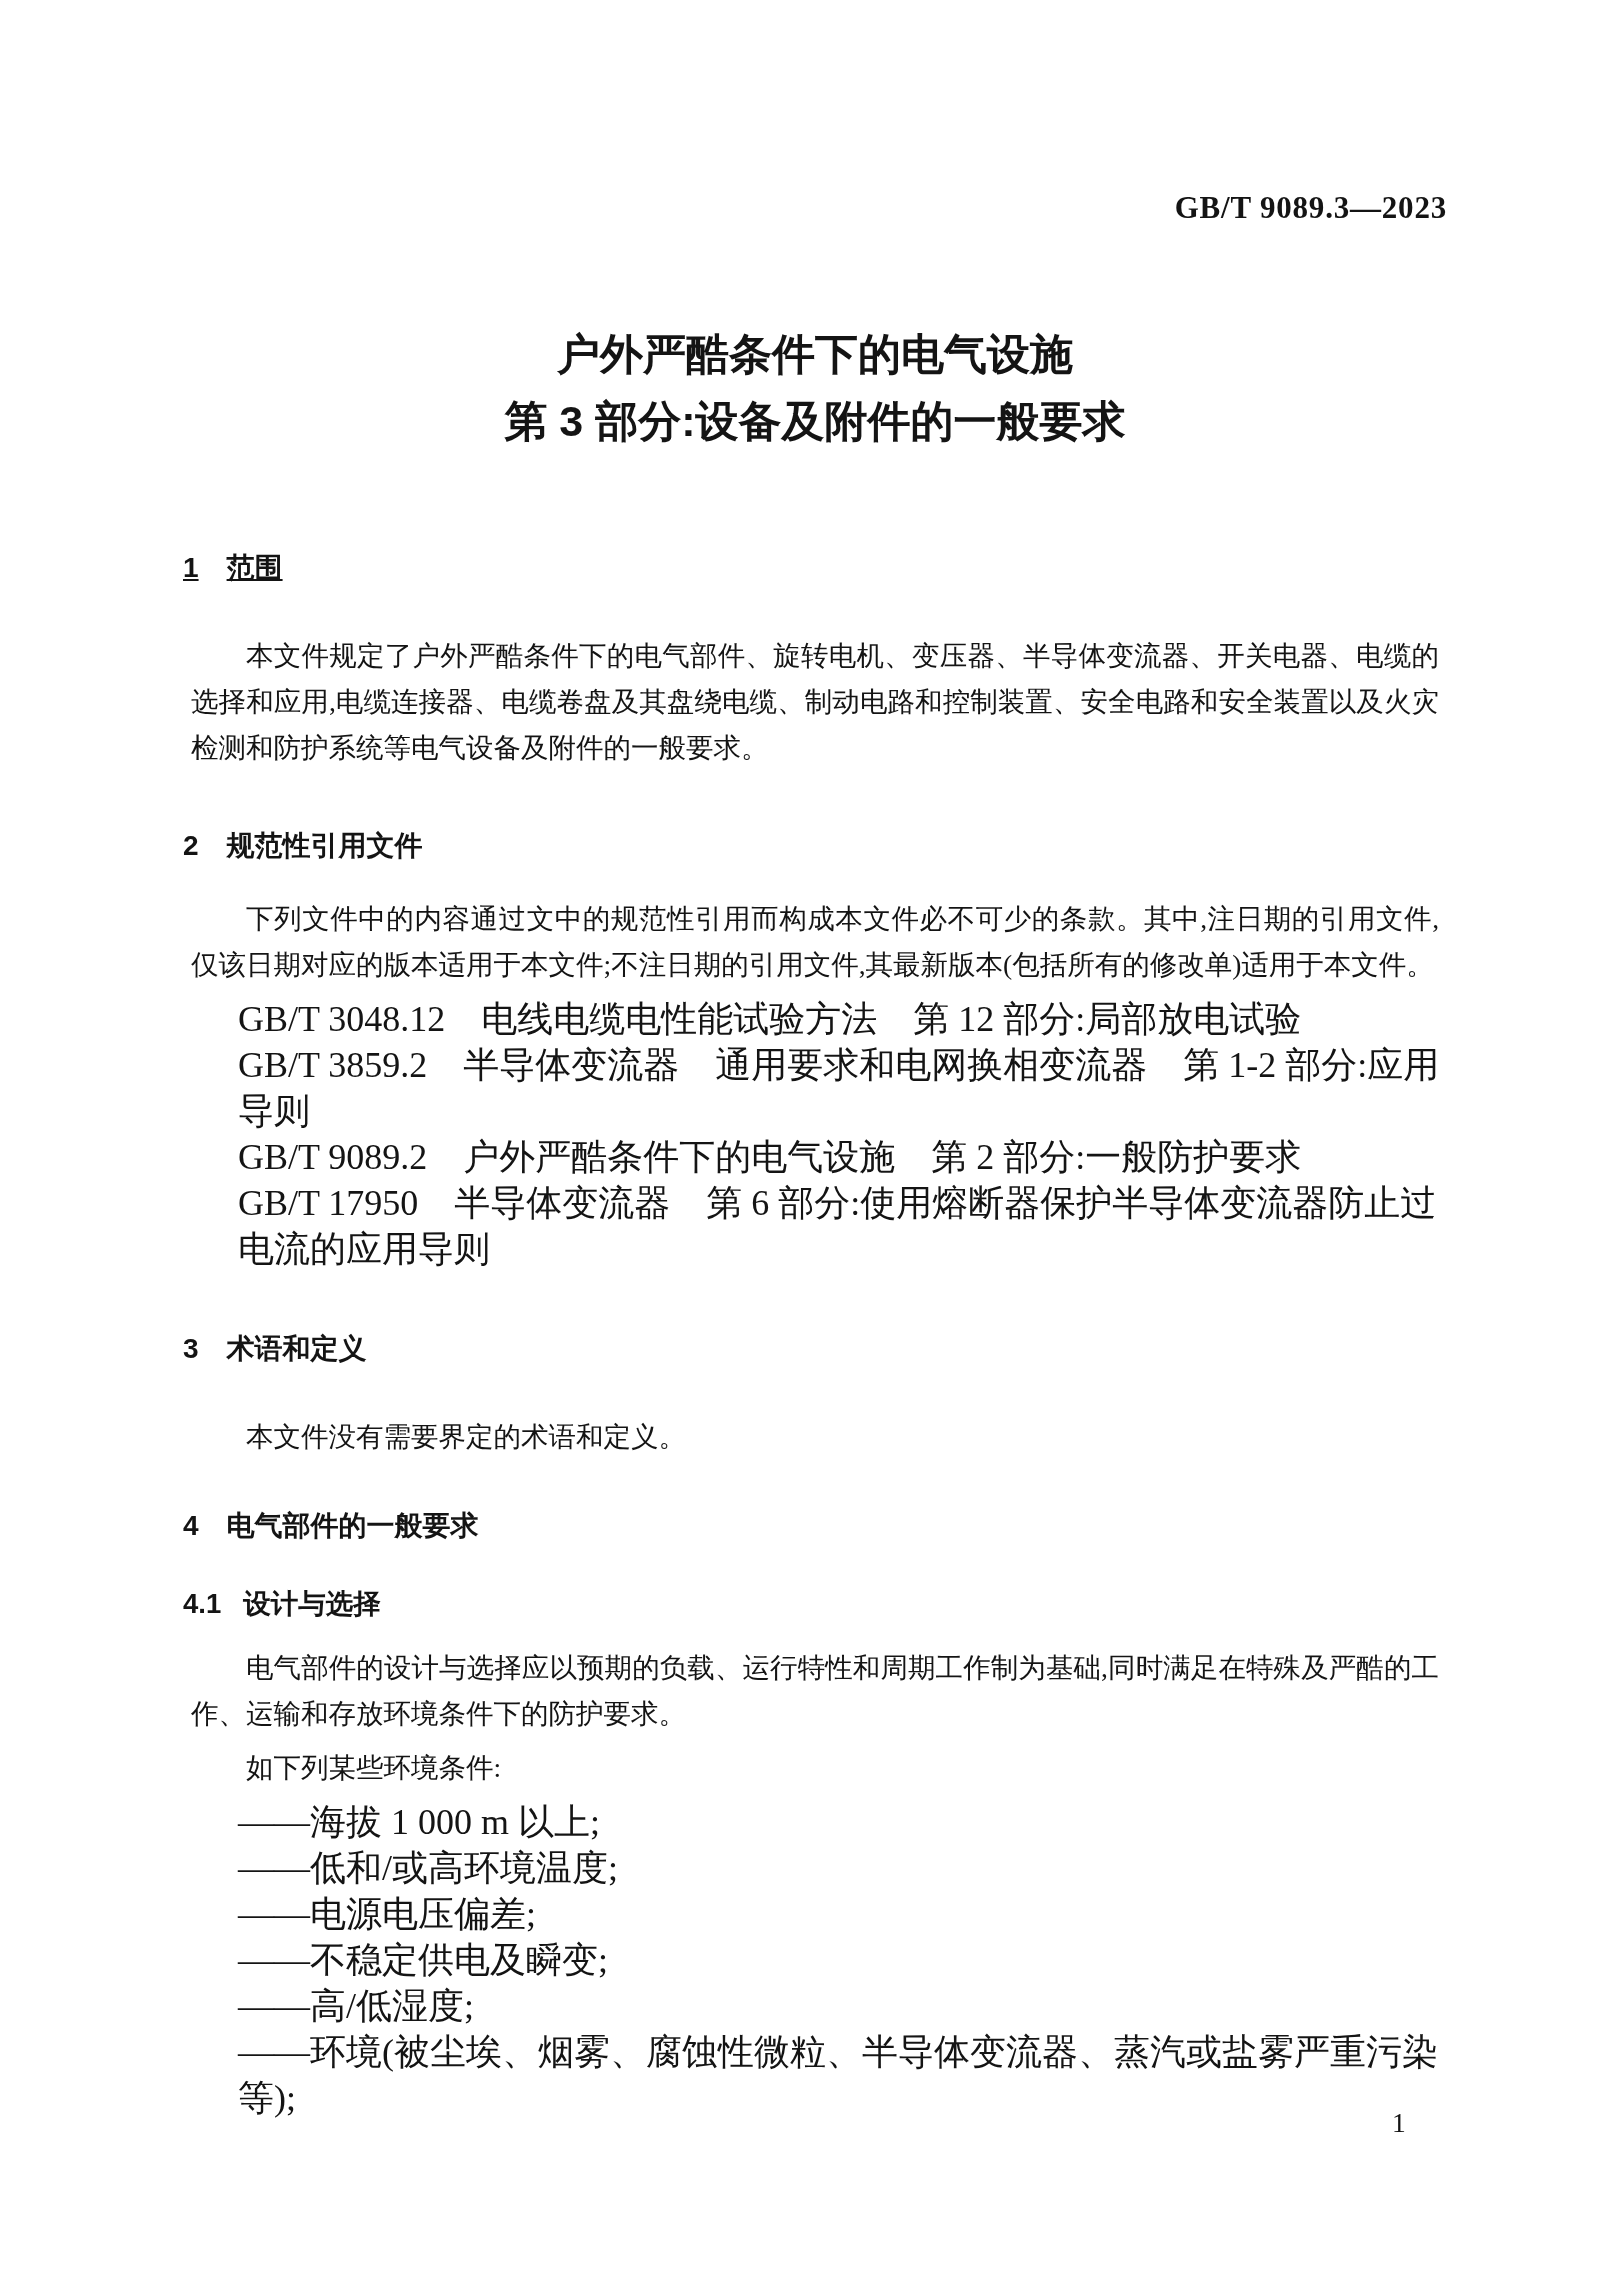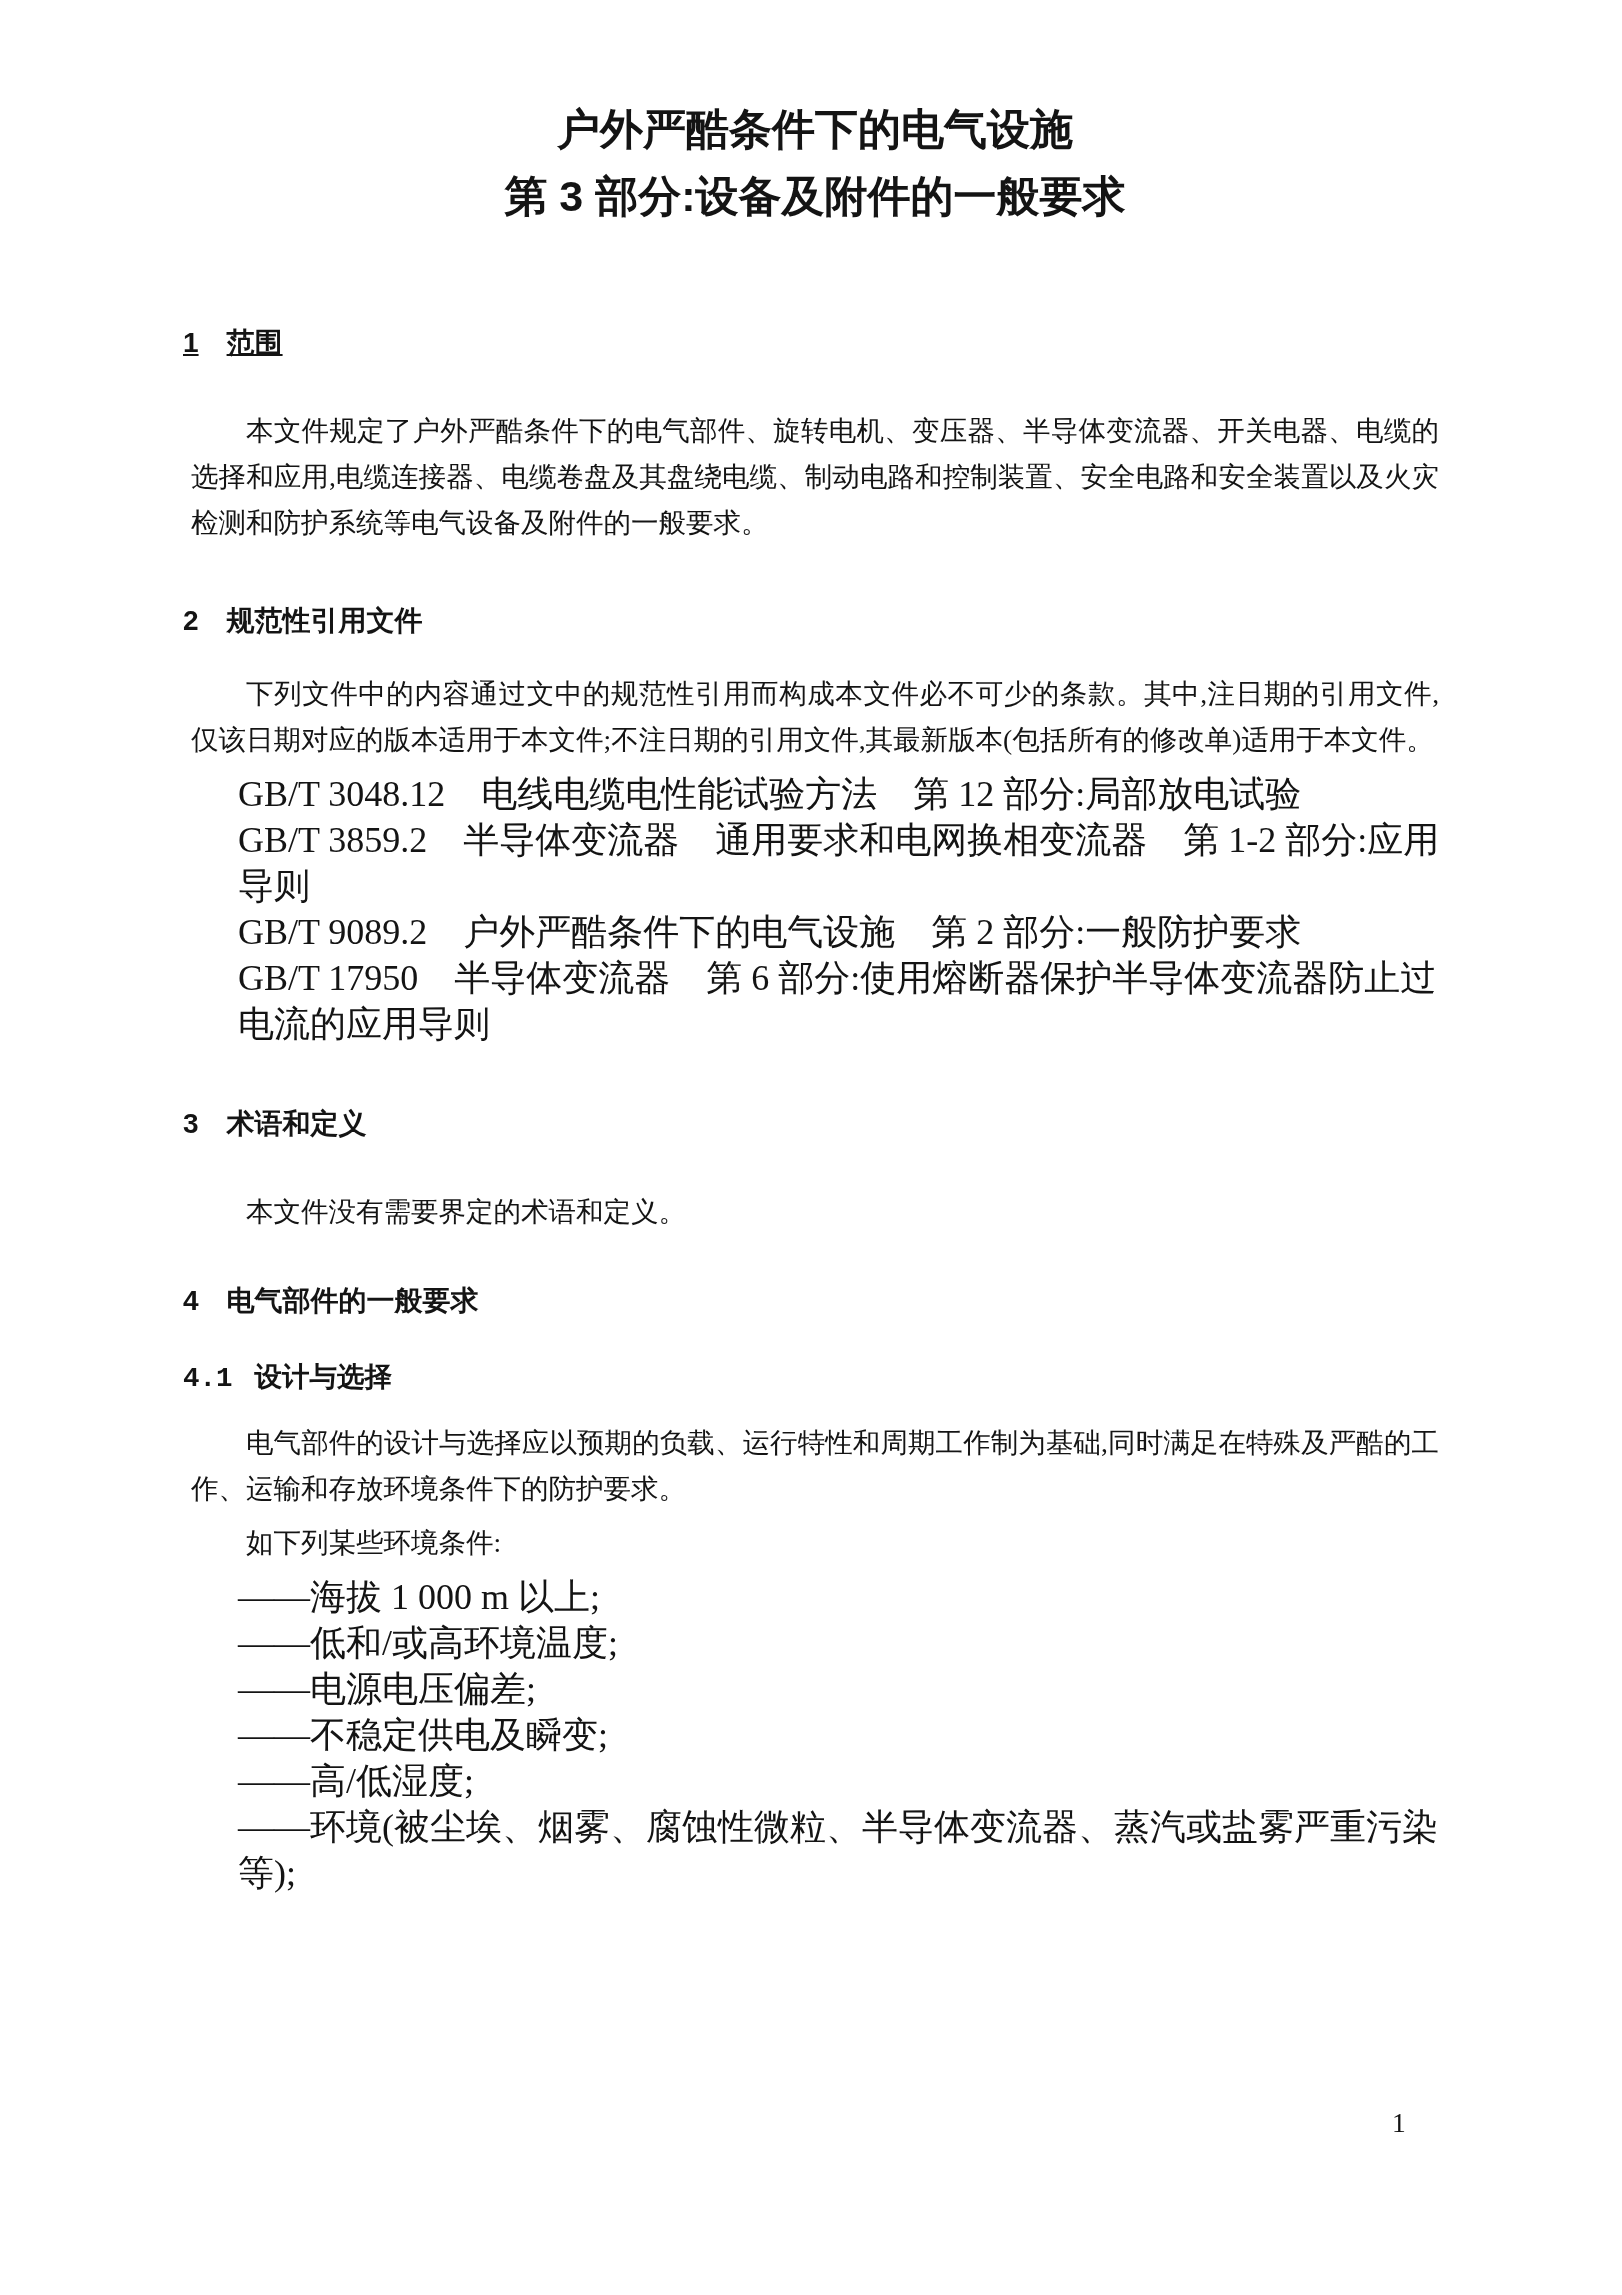--- a/index.html
+++ b/index.html
@@ -42,21 +42,21 @@
     font-size: 28px;
     line-height: 46px;
     text-align: left;
   }
   .sec-heading .sec-num { margin-right: 28px; }
   #sec1 { margin-top: 90px; margin-bottom: 42px; text-decoration: underline; }
   #sec2 { margin-top: 52px;  margin-bottom: 27px; }
   #sec3 { margin-top: 54px;  margin-bottom: 42px; }
   #sec4 { margin-top: 43px;  margin-bottom: 16px; }
   .sub-heading {
-    font-family: Liberation Mono, monospace;
+    font-family: Liberation Sans, sans-serif;
     font-weight: bold;
     font-size: 27.5px;
     line-height: 46px;
     margin-top: 32px;
     margin-bottom: 18.3px;
   }
   .sub-heading .sec-num { margin-right: 22px; }
   .body-p {
     font-size: 27.5px;
     line-height: 46px;
@@ -77,20 +77,21 @@
     top: 2100px;
     font-size: 27.5px;
     line-height: 46px;
   }
 </style>
 </head>
 <body>
 
 <div class="page">
 
+  <div class="doc-code">GB/T 9089.3—2023</div>
 
   <div class="doc-title">
     <div>户外严酷条件下的电气设施</div>
     <div>第 3 部分:设备及附件的一般要求</div>
   </div>
 
   <div class="sec-heading" id="sec1">
     <span class="sec-num">1</span><span>范围</span>
   </div>
   <p class="body-p indent">本文件规定了户外严酷条件下的电气部件、旋转电机、变压器、半导体变流器、开关电器、电缆的选择和应用,电缆连接器、电缆卷盘及其盘绕电缆、制动电路和控制装置、安全电路和安全装置以及火灾检测和防护系统等电气设备及附件的一般要求。</p>

